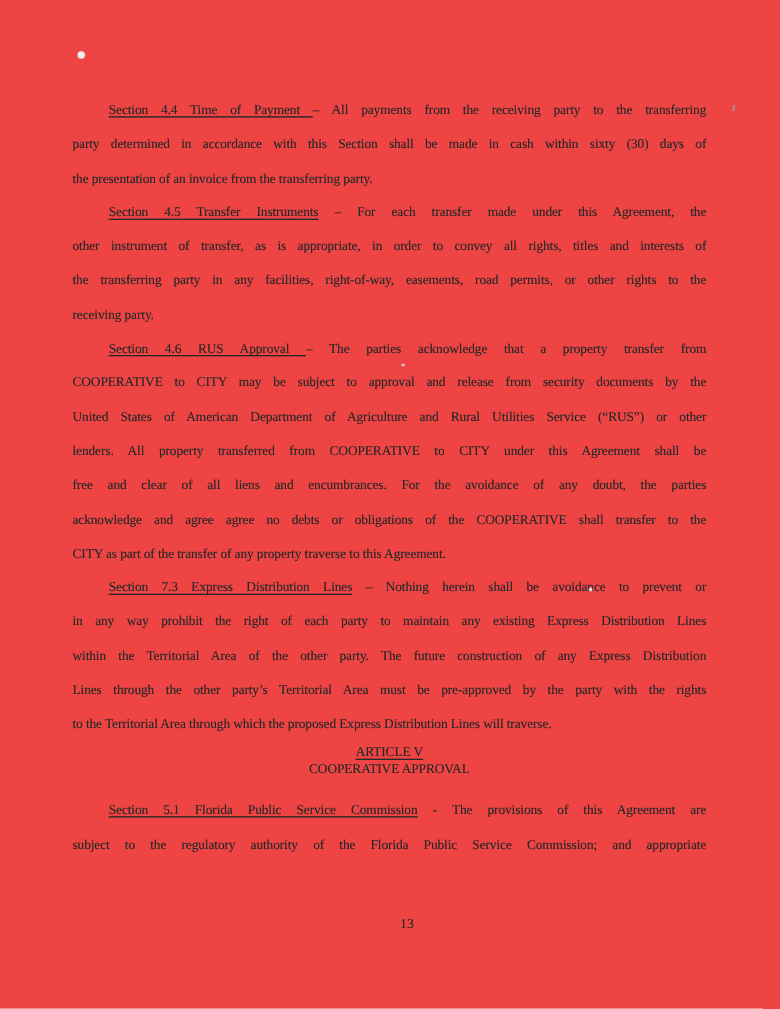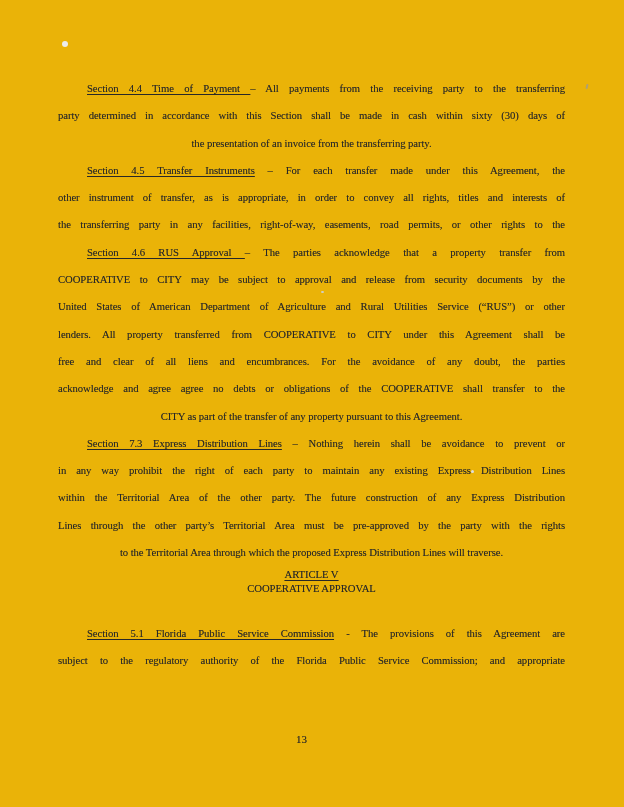--- a/index.html
+++ b/index.html
@@ -4,61 +4,61 @@
 <style>
   html, body {
     margin: 0;
     padding: 0;
     background: #ffffff;
   }
   .page {
     position: relative;
     width: 624px;
     height: 807px;
-    background: #eab308;
+    background: #ef4444;
     font-family: "Liberation Serif", "DejaVu Serif", serif;
     color: #282828;
     overflow: hidden;
     text-shadow: 0 0 0.5px rgba(45,45,45,0.45);
   }
   .text-block {
     position: absolute;
     left: 58px;
     top: 75px;
     width: 507px;
     font-size: 10.7px;
     letter-spacing: -0.08px;
   }
   .para { margin: 0; }
   .line {
     line-height: 27.3px;
-    text-align: center;
+    text-align: left;
   }
   .line.justify {
     text-align: justify;
     text-align-last: justify;
   }
   .line.indent { text-indent: 29px; }
   .heading-block { margin-top: 2px; }
   .heading-block .line,
   .line.center {
     line-height: 13.8px;
     text-align: right;
     text-align-last: center;
   }
-  .heading-block + .para { margin-top: 24px; }
+  .heading-block + .para { margin-top: 12px; }
   .u {
     text-decoration: underline;
     text-underline-offset: 2px;
     text-decoration-thickness: 1px;
   }
   .page-number {
     position: absolute;
     top: 733px;
-    left: 48px;
+    left: 72px;
     width: 507px;
     text-align: center;
     font-size: 11px;
     line-height: 13px;
   }
   .speck { position: absolute; }
   .speck-quote {
     left: 586px; top: 84px;
     width: 2px; height: 5px;
     background: #9a9a9a;
@@ -92,29 +92,30 @@
   <div class="text-block">
       <div class="para">
         <div class="line indent justify"><span class="u">Section 4.4 Time of Payment </span><span>– All payments from the receiving party to the transferring</span></div>
         <div class="line justify"><span>party determined in accordance with this Section shall be made in cash within sixty (30) days of</span></div>
         <div class="line"><span>the presentation of an invoice from the transferring party.</span></div>
       </div>
       <div class="para">
         <div class="line indent justify"><span class="u">Section 4.5 Transfer Instruments</span><span> – For each transfer made under this Agreement, the</span></div>
         <div class="line justify"><span>other instrument of transfer, as is appropriate, in order to convey all rights, titles and interests of</span></div>
         <div class="line justify"><span>the transferring party in any facilities, right-of-way, easements, road permits, or other rights to the</span></div>
+        <div class="line"><span>receiving party.</span></div>
       </div>
       <div class="para">
         <div class="line indent justify"><span class="u">Section 4.6 RUS Approval </span><span>– The parties acknowledge that a property transfer from</span></div>
         <div class="line justify"><span>COOPERATIVE to CITY may be subject to approval and release from security documents by the</span></div>
         <div class="line justify"><span>United States of American Department of Agriculture and Rural Utilities Service (“RUS”) or other</span></div>
         <div class="line justify"><span>lenders. All property transferred from COOPERATIVE to CITY under this Agreement shall be</span></div>
         <div class="line justify"><span>free and clear of all liens and encumbrances.  For the avoidance of any doubt, the parties</span></div>
         <div class="line justify"><span>acknowledge and agree agree no debts or obligations of the COOPERATIVE shall transfer to the</span></div>
-        <div class="line"><span>CITY as part of the transfer of any property pursuant to this Agreement.</span></div>
+        <div class="line"><span>CITY as part of the transfer of any property traverse to this Agreement.</span></div>
       </div>
       <div class="para">
         <div class="line indent justify"><span class="u">Section 7.3 Express Distribution Lines</span><span> – Nothing herein shall be avoidance to prevent or</span></div>
         <div class="line justify"><span>in any way prohibit the right of each party to maintain any existing Express Distribution Lines</span></div>
         <div class="line justify"><span>within the Territorial Area of the other party. The future construction of any Express Distribution</span></div>
         <div class="line justify"><span>Lines through the other party’s Territorial Area must be pre-approved by the party with the rights</span></div>
         <div class="line"><span>to the Territorial Area through which the proposed Express Distribution Lines will traverse.</span></div>
       </div>
       <div class="heading-block">
         <div class="line center"><span class="u">ARTICLE V</span></div>

